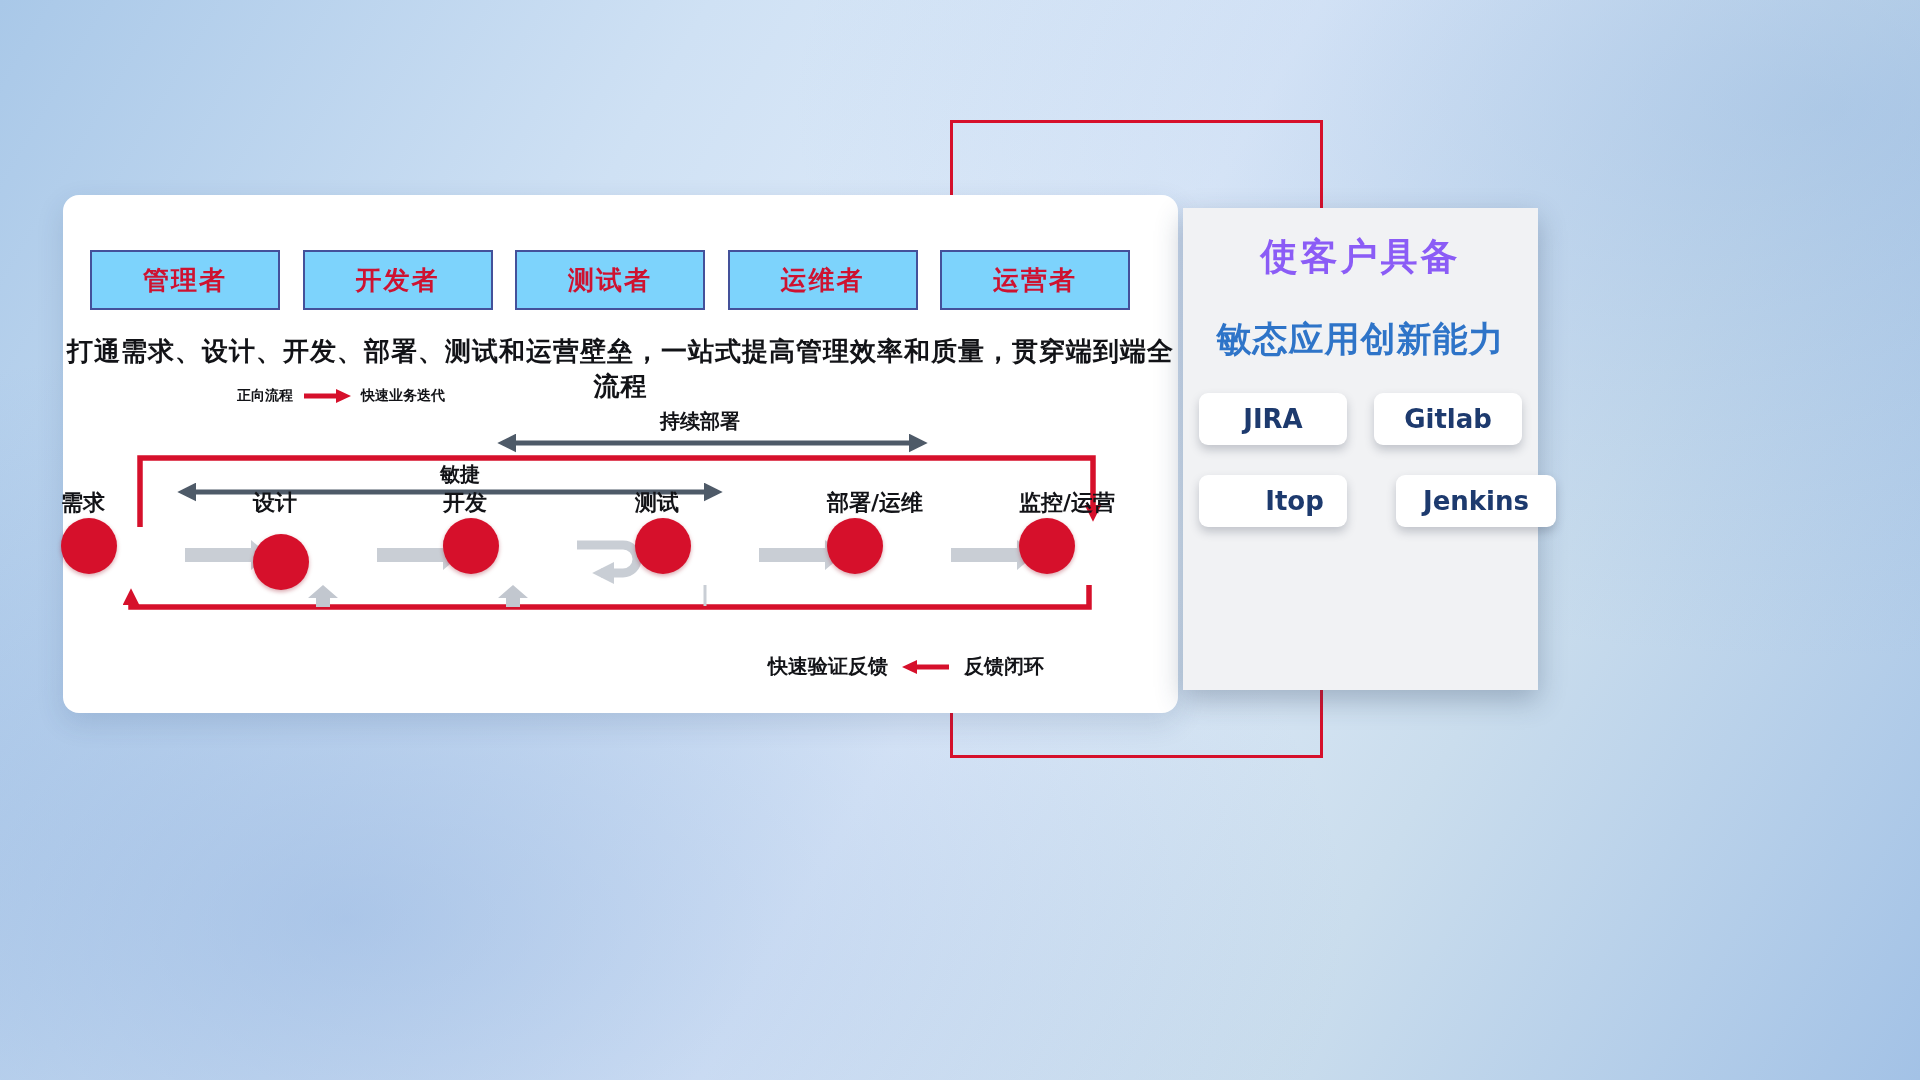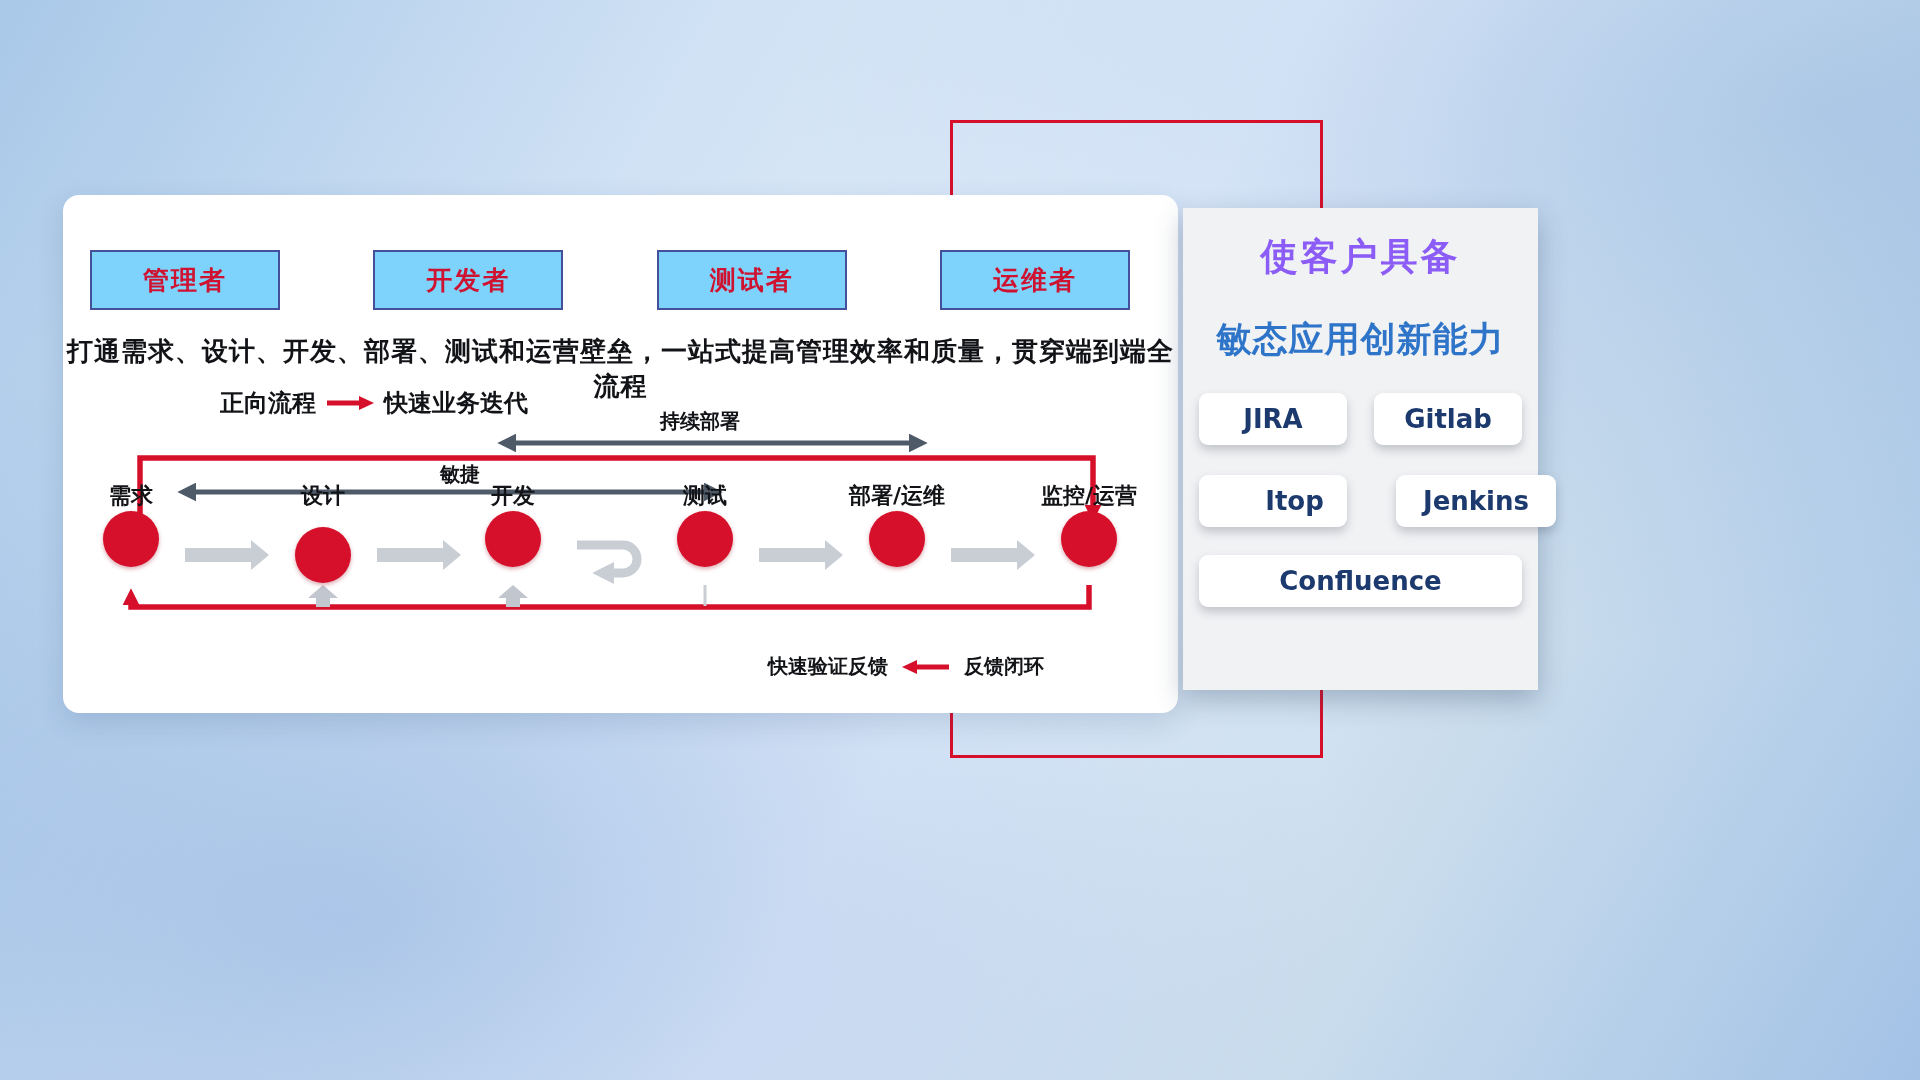--- a/index.html
+++ b/index.html
@@ -40,39 +40,39 @@
     font-size:26px; font-weight:bold; color:#ce1230; letter-spacing:2px;
   }
 
   .description {
     position:absolute; left:0; top:139px; width:100%;
     text-align:center; font-size:26px; font-weight:bold; color:#121317;
     letter-spacing:1px;
   }
 
   .forward-legend {
-    position:absolute; left:157px; top:192px;
+    position:absolute; left:174px; top:192px;
     display:flex; align-items:center; gap:10px;
-    font-size:24px; font-weight:bold; color:#121317;justify-content:flex-end;
+    font-size:14px; font-weight:bold; color:#121317;justify-content:flex-end;
   }
 
   .cd-label {
     position:absolute; left:567px; top:213px; width:140px; text-align:center;
     font-size:20px; font-weight:bold; color:#121317;
   }
   .agile-label {
     position:absolute; left:347px; top:266px; width:100px; text-align:center;
     font-size:20px; font-weight:bold; color:#121317;
   }
 
   .overlay { position:absolute; left:0; top:0; width:1115px; height:518px; pointer-events:none; }
 
   .stage {
-    position:absolute; top:288px; width:140px;
-    display:flex; flex-direction:column; align-items:center;
+    position:absolute; top:295px; width:140px;
+    display:flex; flex-direction:column; 
   }
   .stage-label {
     font-size:22px; font-weight:bold; color:#121317; line-height:26px; white-space:nowrap;
   }
   .stage-circle {
     margin-top:2px; width:56px; height:56px; border-radius:50%;
     background:#d6102b; box-shadow:0 2px 4px rgba(150,10,30,.35);
   }
   .stage-1 { left:-2px; }  .stage-2 { left:190px;gap:16px; } .stage-3 { left:380px; }
   .stage-4 { left:572px; } .stage-5 { left:764px; } .stage-6 { left:956px; }
@@ -123,20 +123,23 @@
         <span>管理者</span>
       </div>
       <div class="role-box">
         <span>开发者</span>
       </div>
       <div class="role-box">
         <span>测试者</span>
       </div>
       <div class="role-box">
         <span>运维者</span>
+      </div>
+      <div class="role-box">
+        <span>运营者</span>
       </div>
     </div>
 
     <div class="description">打通需求、设计、开发、部署、测试和运营壁垒，一站式提高管理效率和质量，贯穿端到端全流程</div>
 
     <div class="forward-legend">
       <span>正向流程</span>
       <svg width="48" height="14" viewBox="0 0 48 14">
         <line x1="1" y1="7" x2="35" y2="7" stroke="#d6102b" stroke-width="5"></line>
         <path d="M33 0 L48 7 L33 14 Z" fill="#d6102b"></path>
@@ -218,16 +221,15 @@
   </div>
 
   <div class="right-panel">
     <div class="rp-title1">使客户具备</div>
     <div class="rp-title2">敏态应用创新能力</div>
 
     <div class="tool-box tool-jira">JIRA</div>
     <div class="tool-box tool-gitlab">Gitlab</div>
     <div class="tool-box tool-itop">Itop</div>
     <div class="tool-box tool-jenkins">Jenkins</div>
-    <div class="tool-box tool-confluence">Confluence</div>
   </div>
 
 </div>
 
 </body></html>

